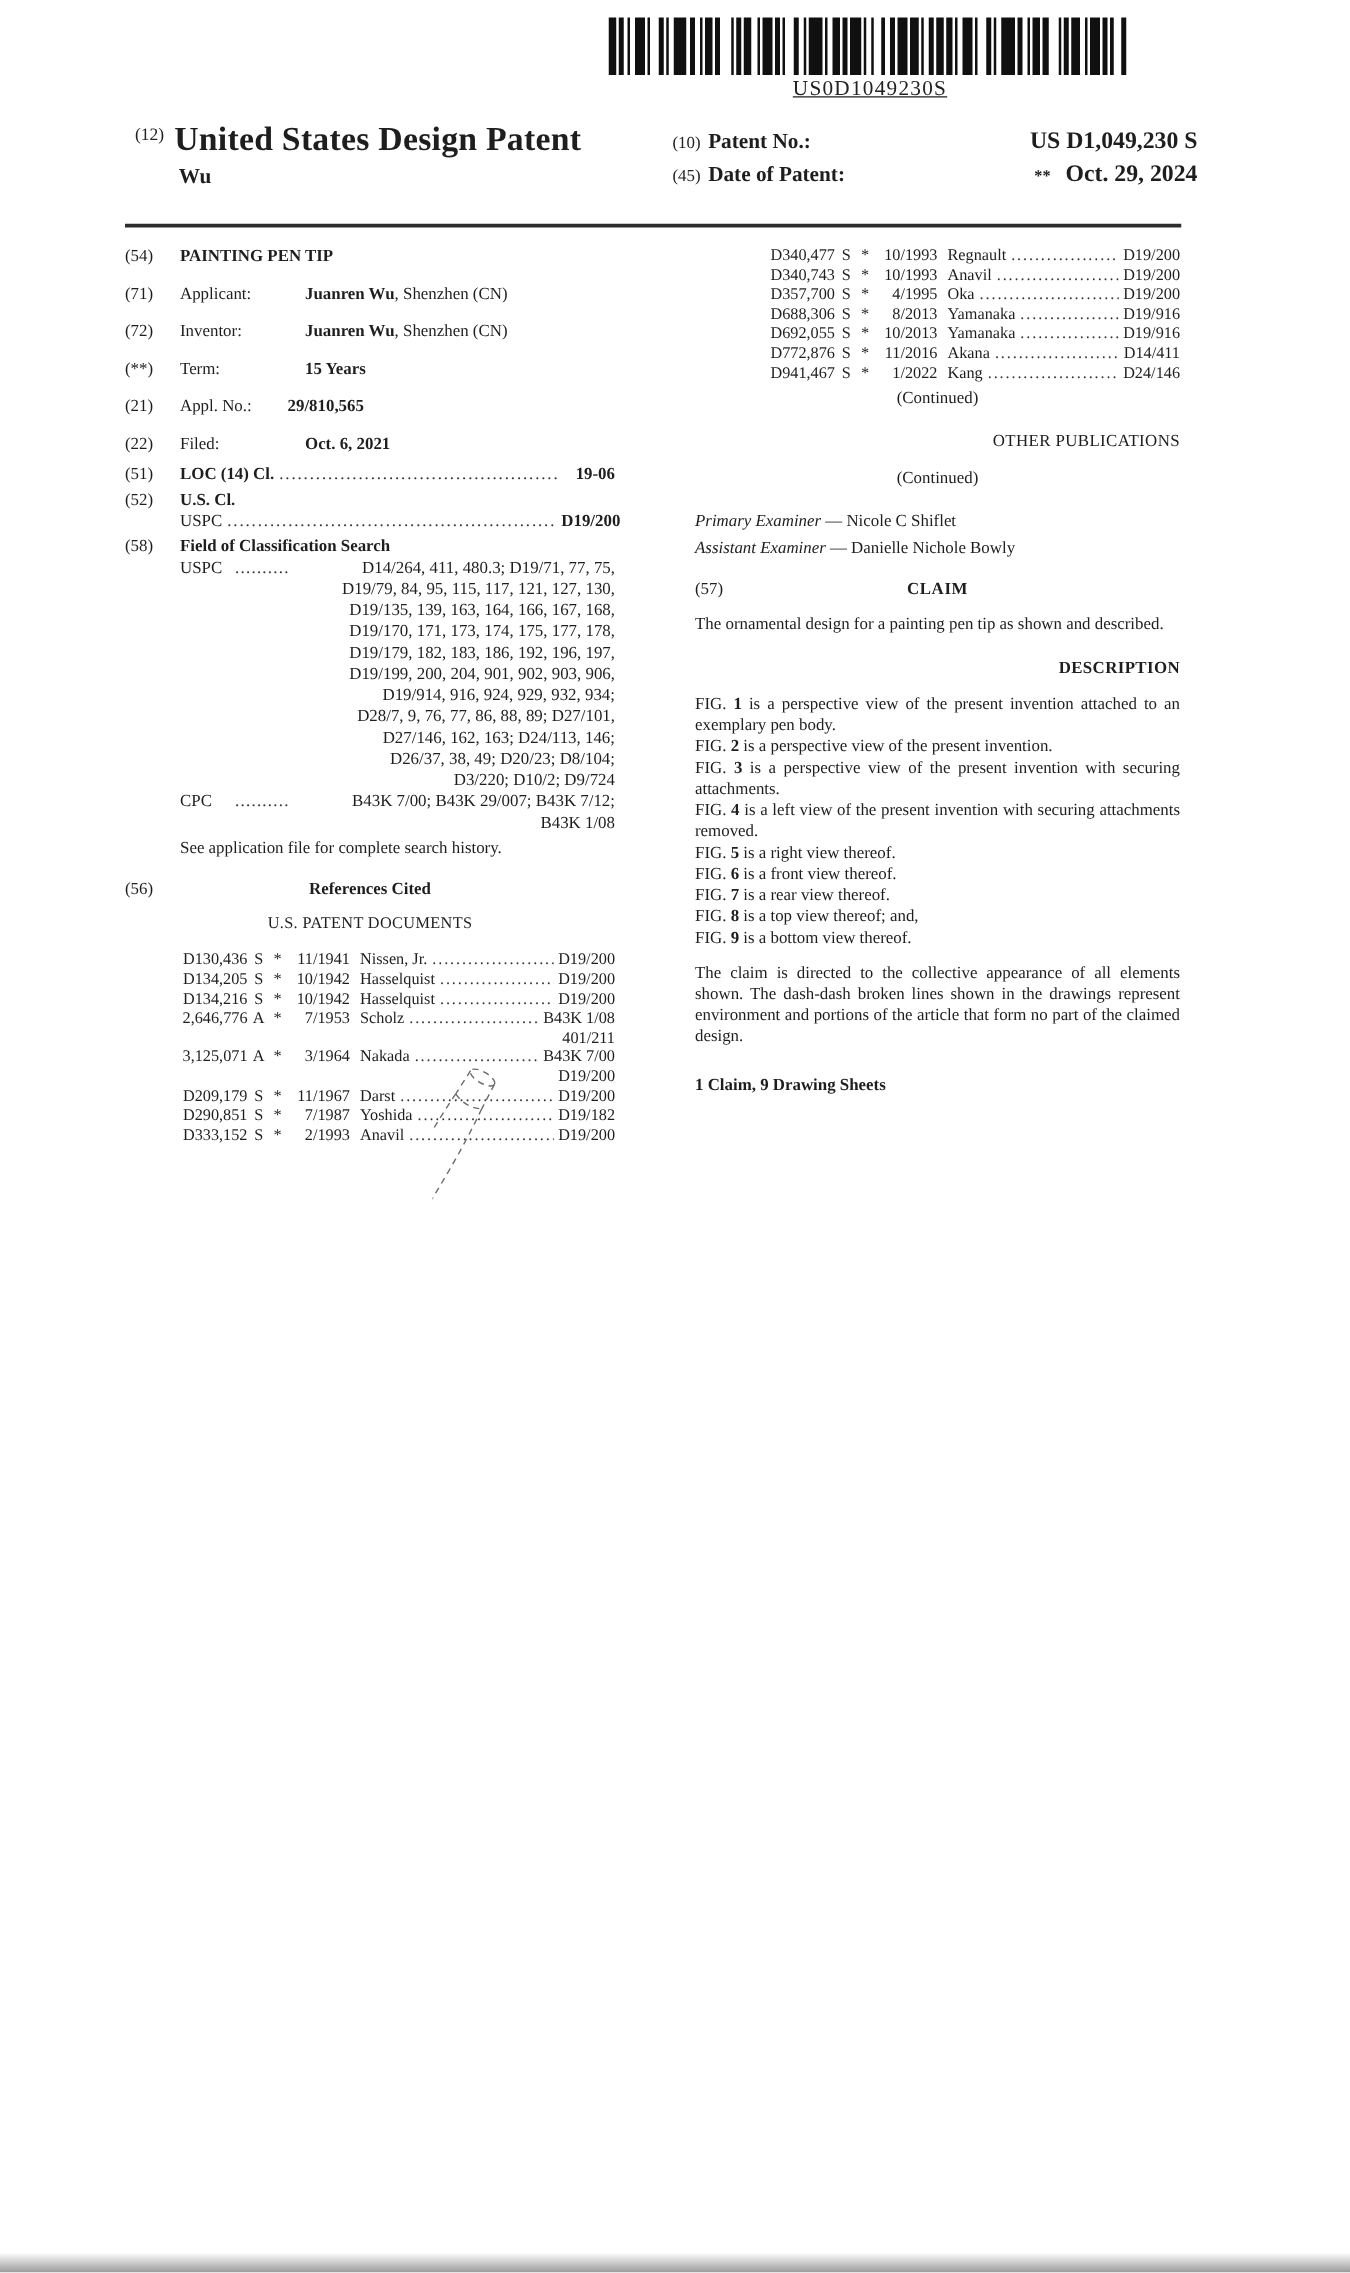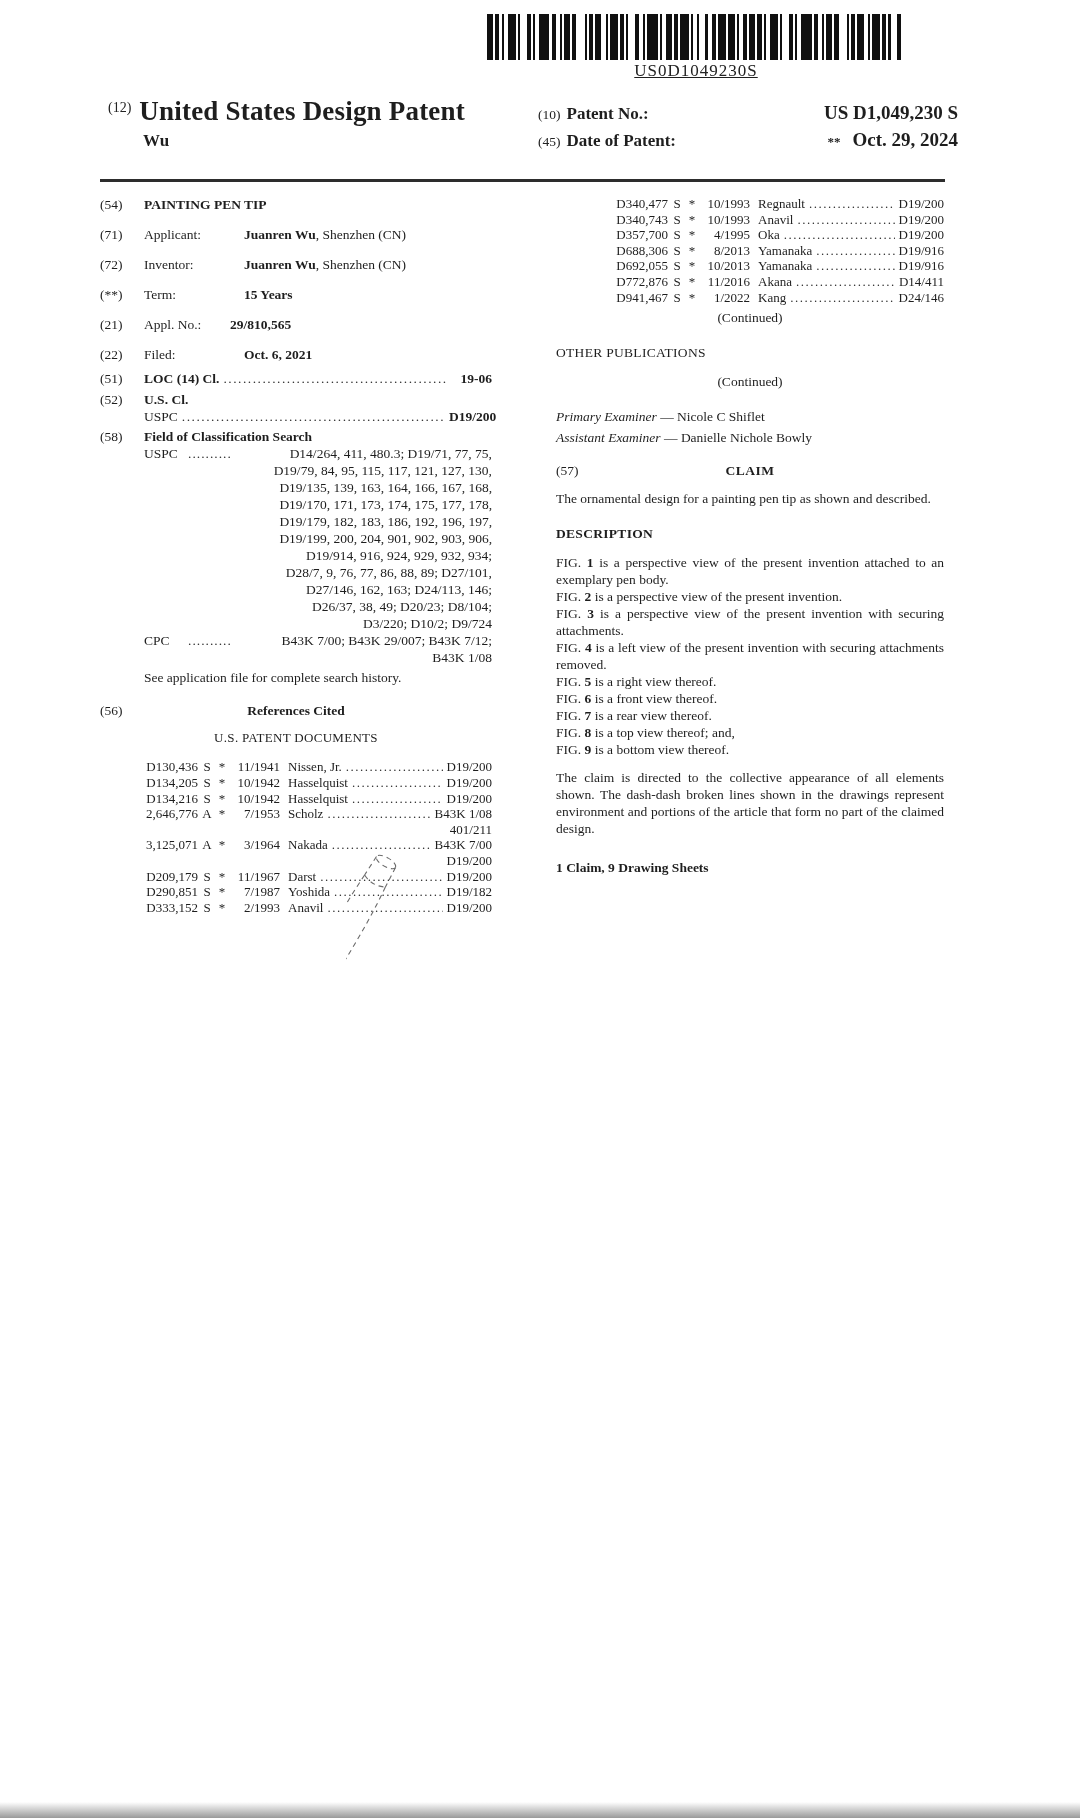--- a/index.html
+++ b/index.html
@@ -53,21 +53,21 @@
   .refs-sub{text-align:center;font-size:13px;margin-bottom:13px;letter-spacing:.3px;}
   .ref-row{display:flex;align-items:baseline;font-size:13px;line-height:1.2;padding-left:24px;}
   .ref-no{flex:none;width:74px;text-align:right;}
   .ref-kind{flex:none;width:18px;text-align:center;}
   .ref-star{flex:none;width:12px;text-align:center;}
   .ref-date{flex:none;width:52px;text-align:right;margin-right:8px;}
   .ref-name{flex:none;white-space:nowrap;}
   .ref-class{flex:none;text-align:right;white-space:nowrap;}
   
   .continued{text-align:center;margin:4px 0 14px 0;}
-  .sec-head{text-align:left;font-weight:bold;letter-spacing:.3px;margin-bottom:12px;}
+  .sec-head{text-align:right;font-weight:bold;letter-spacing:.3px;margin-bottom:12px;}
   .sec-head.plain{font-weight:normal;font-size:13.5px;}
   .pub-line{text-align:left;}
   .examiner{margin-bottom:4px;}
   .examiner .it{font-style:italic;}
   .claim-head{display:flex;margin:16px 0 10px 0;}
   .claim-head .fnum{width:60px;}
   .claim-head .t{flex:1;text-align:center;font-weight:bold;margin-right:60px;letter-spacing:.5px;}
   .just{text-align:justify;margin-top:11px;}
   .fig-item{text-align:justify;}
   .sheets{text-align:left;font-weight:bold;margin-top:22px;}

